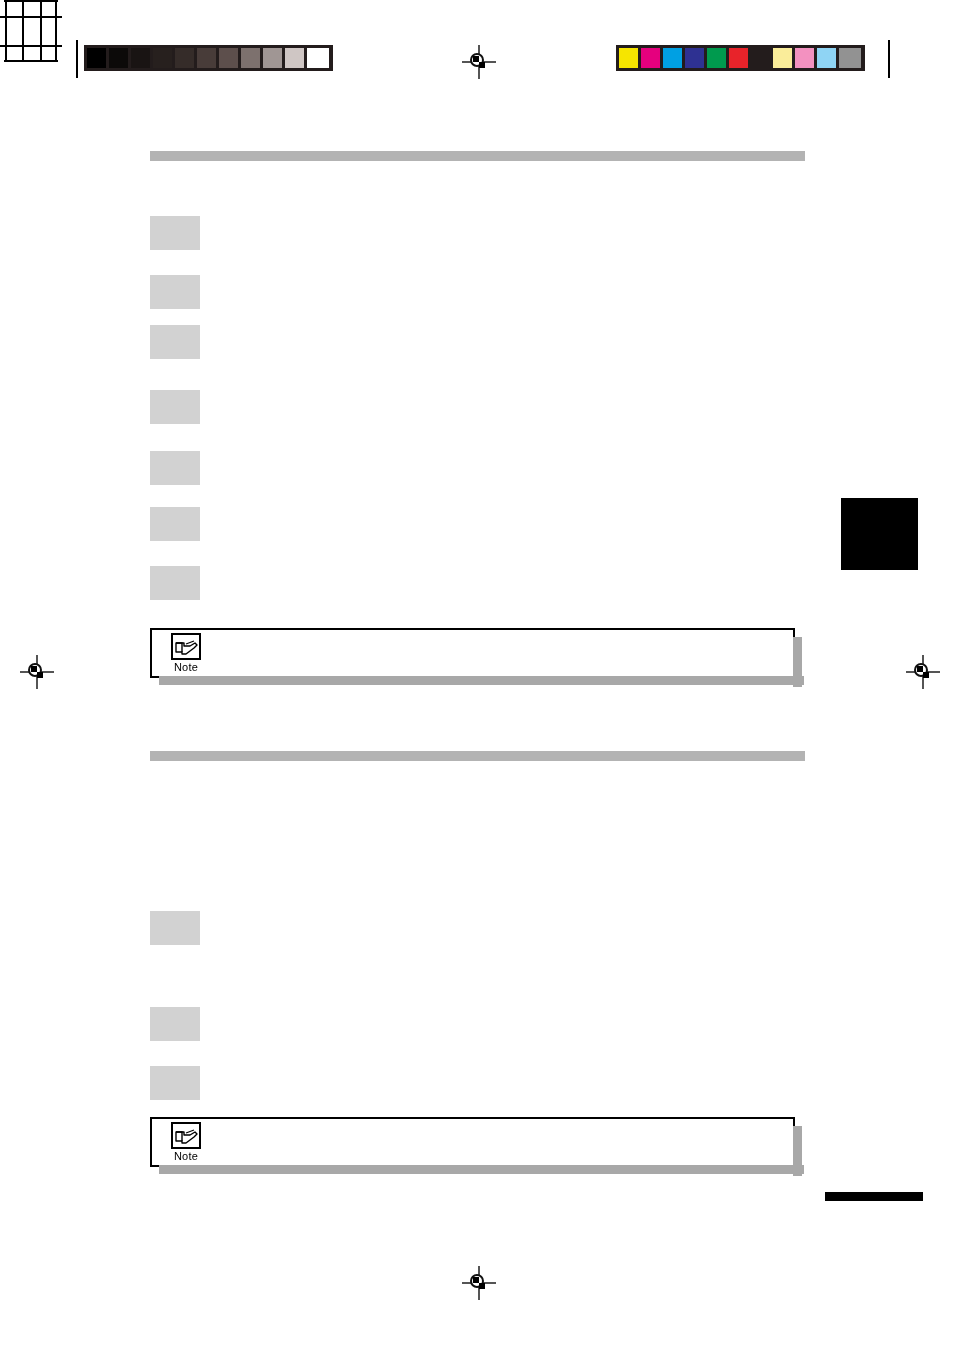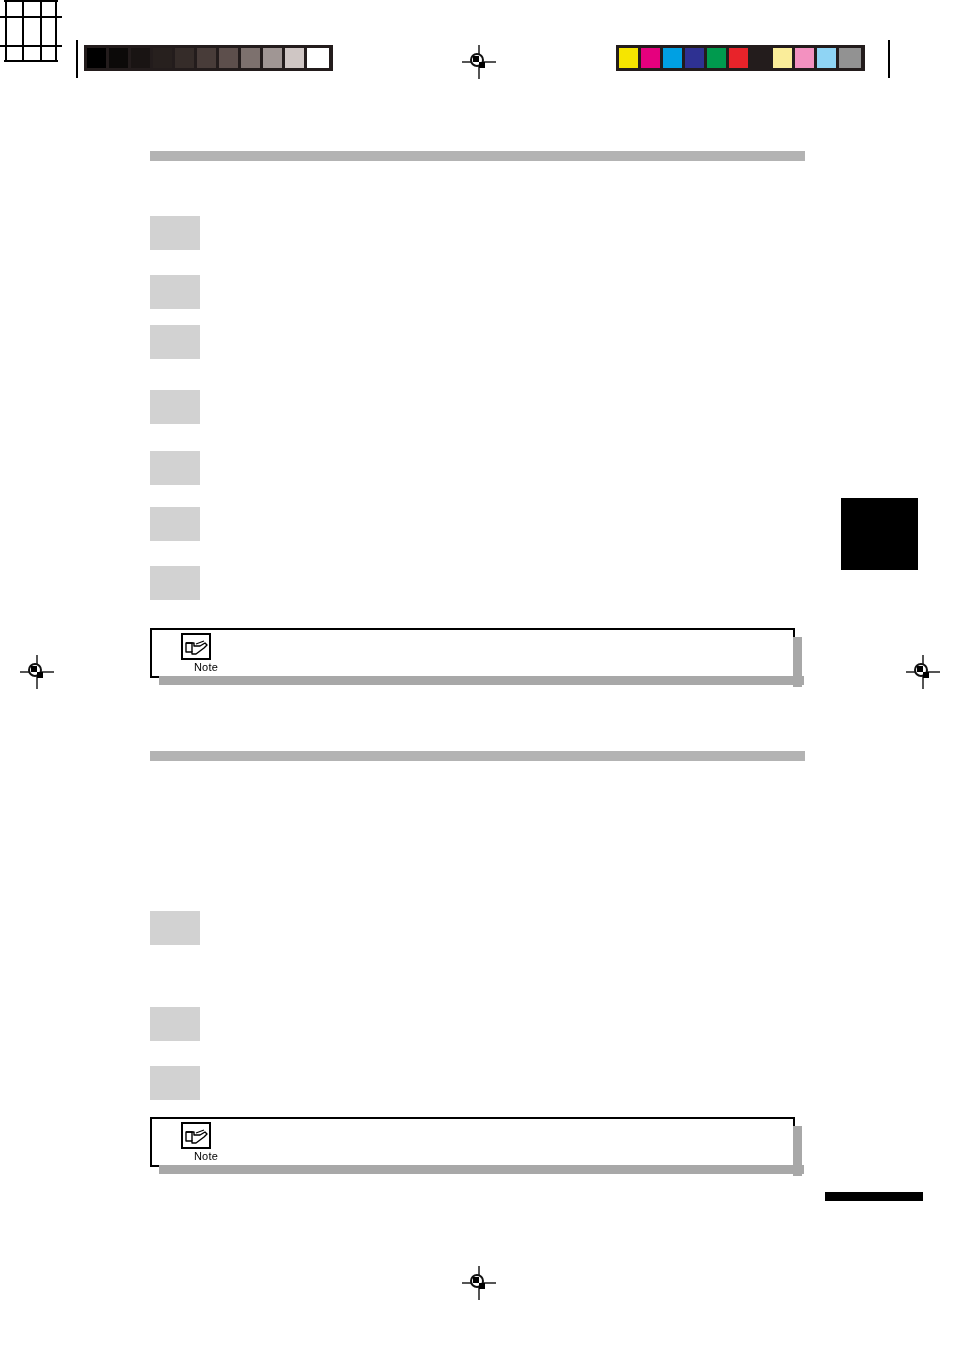--- a/index.html
+++ b/index.html
@@ -143,24 +143,24 @@
   .note-box .shadow-b {
     position: absolute;
     left: 7px;
     bottom: -9px;
     width: 645px;
     height: 9px;
     background: #a8a8a8;
   }
   .note-icon-wrap {
     position: absolute;
-    left: 22px;
+    left: 12px;
     top: 3px;
     width: 44px;
-    text-align: right;
+    text-align: center;
   }
   .note-icon {
     width: 30px;
     height: 27px;
     border: 2px solid #000;
     box-sizing: border-box;
     margin: 0 auto;
     background: #fff;
     position: relative;
   }

